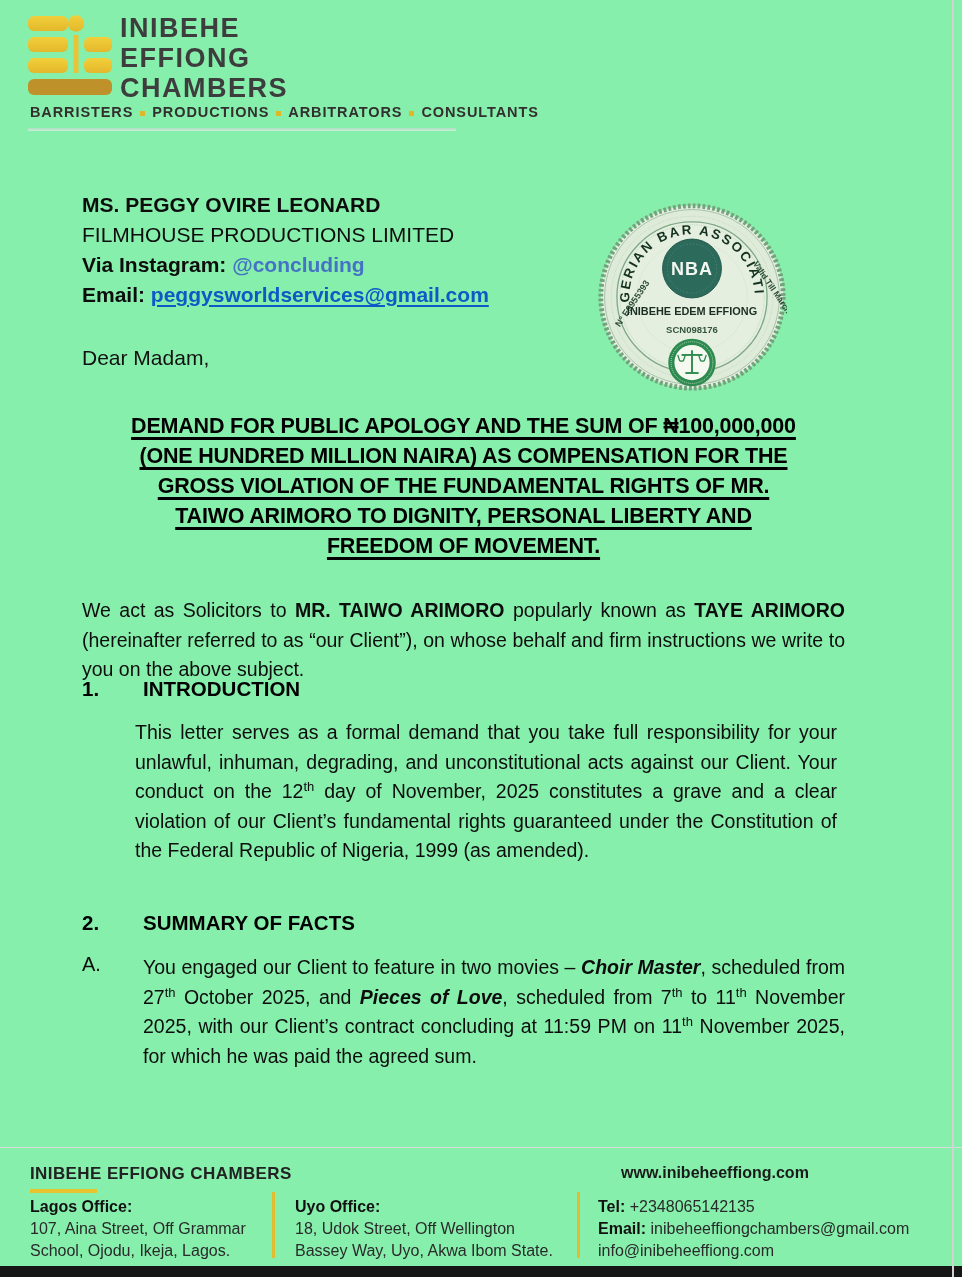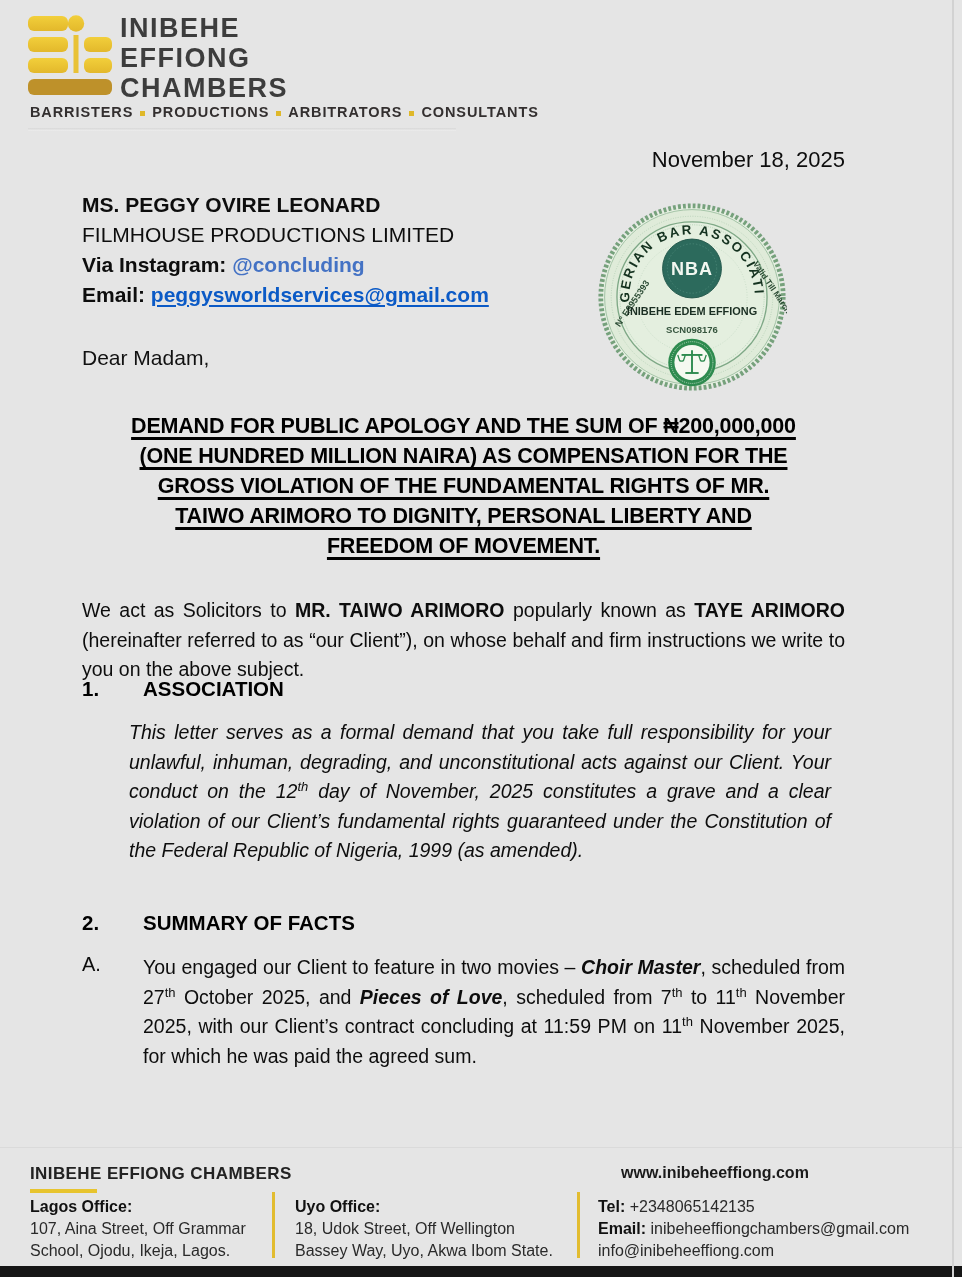--- a/index.html
+++ b/index.html
@@ -1,18 +1,18 @@
 <!DOCTYPE html>
 <html><head>
 <meta charset="utf-8">
 <style>
   * { margin:0; padding:0; box-sizing:border-box; }
   html,body { background:#ffffff; }
   .page {
-    position:relative; width:962px; height:1277px; background:#e5e5e5;
+    position:relative; width:962px; height:1277px; background:#86efac;
     font-family:"Liberation Sans","DejaVu Sans",sans-serif; color:#111;
     overflow:hidden;
   }
   .b { font-weight:bold; }
   .i { font-style:italic; }
   .sup { font-size:13px; position:relative; top:-7px; line-height:0; }
 
   
   .logo { position:absolute; left:28px; top:14px; width:84px; height:88px; }
   .firm-name {
@@ -49,21 +49,21 @@
     color:#000; letter-spacing:-0.2px;
   }
   .subject div { text-decoration:underline; text-decoration-thickness:2.5px; text-underline-offset:4px; }
 
   
   .para { position:absolute; font-size:19.5px; line-height:29.5px; text-align:justify; color:#0d0d0d; }
   .opening { left:82px; top:572px; width:763px;margin-top:24px; }
   .sec-head { position:absolute; font-size:20.5px; font-weight:bold; color:#000; }
   .sec-num-1 { left:82px; top:677px; }
   .sec-title-1 { left:143px; top:677px; }
-  .s1-body { left:129px; top:718px; width:702px;font-style:italic; }
+  .s1-body { left:135px; top:718px; width:702px; }
   .sec-num-2 { left:82px; top:911px; }
   .sec-title-2 { left:143px; top:911px; }
   .item-label { position:absolute; left:82px; top:953px; font-size:20px; color:#0d0d0d; }
   .a-body { left:143px; top:953px; width:702px; }
 
   
   .footer-sep { position:absolute; left:0; top:1147px; width:962px; height:1px; background:#dadada; }
   .footer-firm { position:absolute; left:30px; top:1164px; font-size:17px; font-weight:bold; color:#222; letter-spacing:0.4px; }
   .footer-accent { position:absolute; left:30px; top:1189px; width:67px; height:4px; background:#e7c42e; }
   .footer-site { position:absolute; left:621px; top:1164px; font-size:16px; font-weight:bold; color:#1a1a1a; text-decoration:none; }
@@ -103,21 +103,20 @@
     <div>INIBEHE</div>
     <div>EFFIONG</div>
     <div>CHAMBERS</div>
   </div>
 
   <div class="tagline">
     <span>BARRISTERS</span><span class="dot"></span><span>PRODUCTIONS</span><span class="dot"></span><span>ARBITRATORS</span><span class="dot"></span><span>CONSULTANTS</span>
   </div>
   <div class="header-shadow"></div>
 
-  <div class="date">November 18, 2025</div>
 
   <div class="recipient">
     <div class="name">MS. PEGGY OVIRE LEONARD</div>
     <div>FILMHOUSE PRODUCTIONS LIMITED</div>
     <div><span class="b">Via Instagram: </span><a href="#" class="ig-handle">@concluding</a></div>
     <div><span class="b">Email: </span><a href="#" class="email-link">peggysworldservices@gmail.com</a></div>
   </div>
 
   <svg class="seal" viewBox="0 0 200 200">
     <circle cx="100" cy="100" r="96" fill="#E6EFE2" stroke="#76A17C" stroke-width="5" stroke-dasharray="3 2.2"></circle>
@@ -147,31 +146,31 @@
         <path d="M 85,161 l 2,6 a 4,4 0 0 0 4,0 l 2,-6" stroke-width="1.4"></path>
         <path d="M 107,161 l 2,6 a 4,4 0 0 0 4,0 l 2,-6" stroke-width="1.4"></path>
         <line x1="93" y1="180" x2="107" y2="180"></line>
       </g>
     </g>
   </svg>
 
   <div class="salutation">Dear Madam,</div>
 
   <div class="subject">
-    <div>DEMAND FOR PUBLIC APOLOGY AND THE SUM OF ₦200,000,000</div>
+    <div>DEMAND FOR PUBLIC APOLOGY AND THE SUM OF ₦100,000,000</div>
     <div>(ONE HUNDRED MILLION NAIRA) AS COMPENSATION FOR THE</div>
     <div>GROSS VIOLATION OF THE FUNDAMENTAL RIGHTS OF MR.</div>
     <div>TAIWO ARIMORO TO DIGNITY, PERSONAL LIBERTY AND</div>
     <div>FREEDOM OF MOVEMENT.</div>
   </div>
 
   <div class="para opening"><span>We act as Solicitors to </span><span class="b">MR. TAIWO ARIMORO</span><span> popularly known as </span><span class="b">TAYE ARIMORO</span><span> (hereinafter referred to as “our Client”), on whose behalf and firm instructions we write to you on the above subject.</span></div>
 
   <div class="sec-head sec-num-1">1.</div>
-  <div class="sec-head sec-title-1">ASSOCIATION</div>
+  <div class="sec-head sec-title-1">INTRODUCTION</div>
   <div class="para s1-body"><span>This letter serves as a formal demand that you take full responsibility for your unlawful, inhuman, degrading, and unconstitutional acts against our Client. Your conduct on the 12</span><span class="sup">th</span><span> day of November, 2025 constitutes a grave and a clear violation of our Client’s fundamental rights guaranteed under the Constitution of the Federal Republic of Nigeria, 1999 (as amended).</span></div>
 
   <div class="sec-head sec-num-2">2.</div>
   <div class="sec-head sec-title-2">SUMMARY OF FACTS</div>
 
   <div class="item-label">A.</div>
   <div class="para a-body"><span>You engaged our Client to feature in two movies – </span><span class="b i">Choir Master</span><span>, scheduled from 27</span><span class="sup">th</span><span> October 2025, and </span><span class="b i">Pieces of Love</span><span>, scheduled from 7</span><span class="sup">th</span><span> to 11</span><span class="sup">th</span><span> November 2025, with our Client’s contract concluding at 11:59 PM on 11</span><span class="sup">th</span><span> November 2025, for which he was paid the agreed sum.</span></div>
 
   <div class="footer-sep"></div>
   <div class="footer-firm">INIBEHE EFFIONG CHAMBERS</div>

